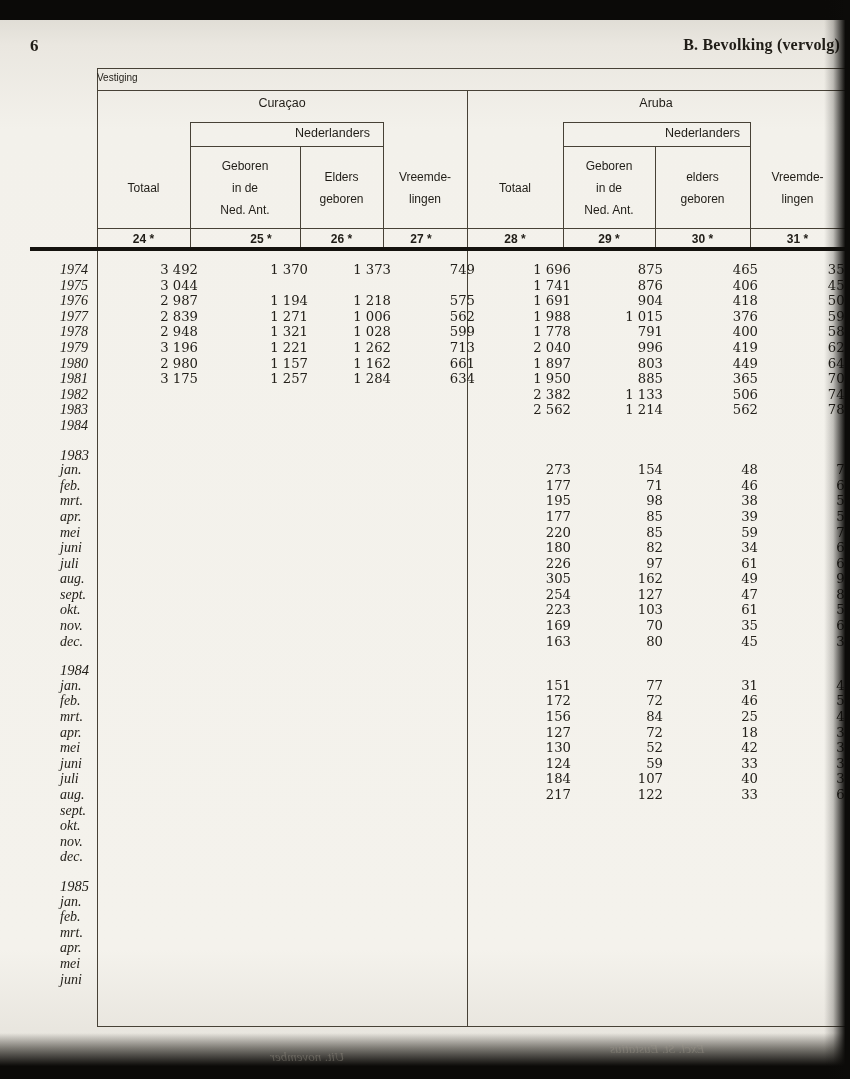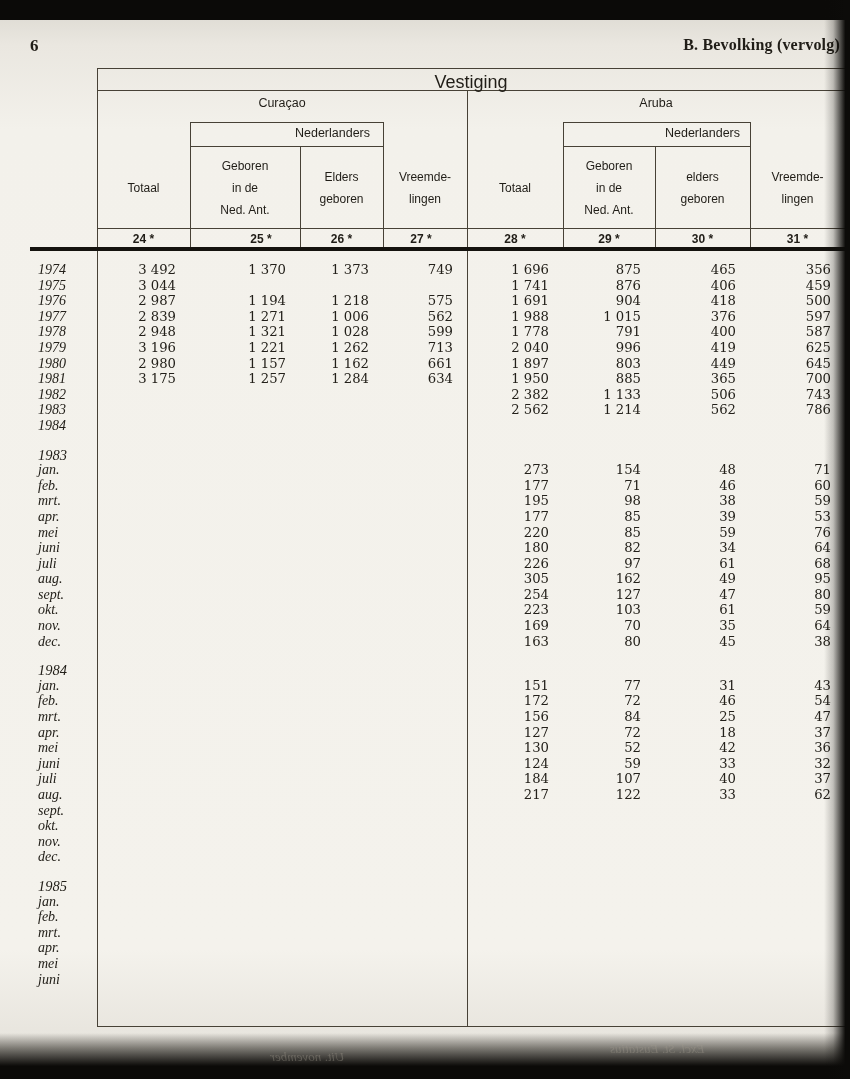--- a/index.html
+++ b/index.html
@@ -34,21 +34,21 @@
   #l-bottom{top:966px;left:67px;width:748px;}
   #v-left{top:8px;left:67px;height:958px;}
   #v-mid{top:30px;left:437px;height:936px;}
   #v-a{top:62px;left:160px;height:125px;}
   #v-b{top:62px;left:353px;height:125px;}
   #v-c{top:86px;left:270px;height:101px;}
   #v-d{top:62px;left:533px;height:125px;}
   #v-e{top:62px;left:720px;height:125px;}
   #v-f{top:86px;left:625px;height:101px;}
 
-  .title-vestiging{position:absolute;top:12px;left:67px;width:748px;text-align:center;font-size:18px;}
+  .title-vestiging{position:absolute;top:12px;left:67px;width:748px;font-size:10px;}
   .group-label{position:absolute;top:36px;text-align:center;font-size:12.5px;}
   #group-cur{left:67px;width:370px;}
   #group-aru{left:437px;width:378px;}
   .ned-label{position:absolute;top:66px;text-align:center;font-size:12.5px;padding-left:46px;}
   #ned-left{left:160px;width:193px;}
   #ned-right{left:533px;width:187px;}
 
   .colhead{position:absolute;top:90px;height:76px;display:flex;align-items:center;justify-content:center;
     text-align:center;font-size:12px;line-height:22px;white-space:pre-line;}
   #ch0{left:67px;width:93px;}  #ch1{left:160px;width:110px;} #ch2{left:270px;width:83px;}
@@ -58,21 +58,21 @@
   .colnum{position:absolute;top:172px;height:14px;text-align:center;font-size:12px;font-weight:bold;}
   #cn0{left:67px;width:93px;}  #cn1{left:176px;width:110px;} #cn2{left:270px;width:83px;}
   #cn3{left:349px;width:84px;} #cn4{left:437px;width:96px;}  #cn5{left:533px;width:92px;}
   #cn6{left:625px;width:95px;} #cn7{left:720px;width:95px;}
 
   .thick{position:absolute;top:187px;left:0;width:815px;height:4px;background:#14120e;}
 
   #rows{position:absolute;top:202px;left:0;width:815px;}
   .section{margin-top:13px;}
   .section.first{margin-top:0;}
-  .row{display:grid;grid-template-columns:67px 93px 110px 83px 84px 96px 92px 95px 95px;height:15.6px;line-height:15.6px;}
+  .row{display:grid;grid-template-columns:67px 93px 110px 83px 84px 96px 92px 95px 95px;height:15.6px;line-height:15.6px;margin-left:22px;}
   .rlabel{font:italic 14px "Liberation Serif",serif;padding-left:8px;color:#23201a;}
   .section-year{font-size:14.5px;}
   .cell{font-family:"DejaVu Serif","Liberation Serif",serif;font-size:13.2px;text-align:right;padding-right:14px;color:#23201a;}
 </style>
 </head>
 <body>
 
 <div class="screen">
 
   <div class="bar-top"></div>

